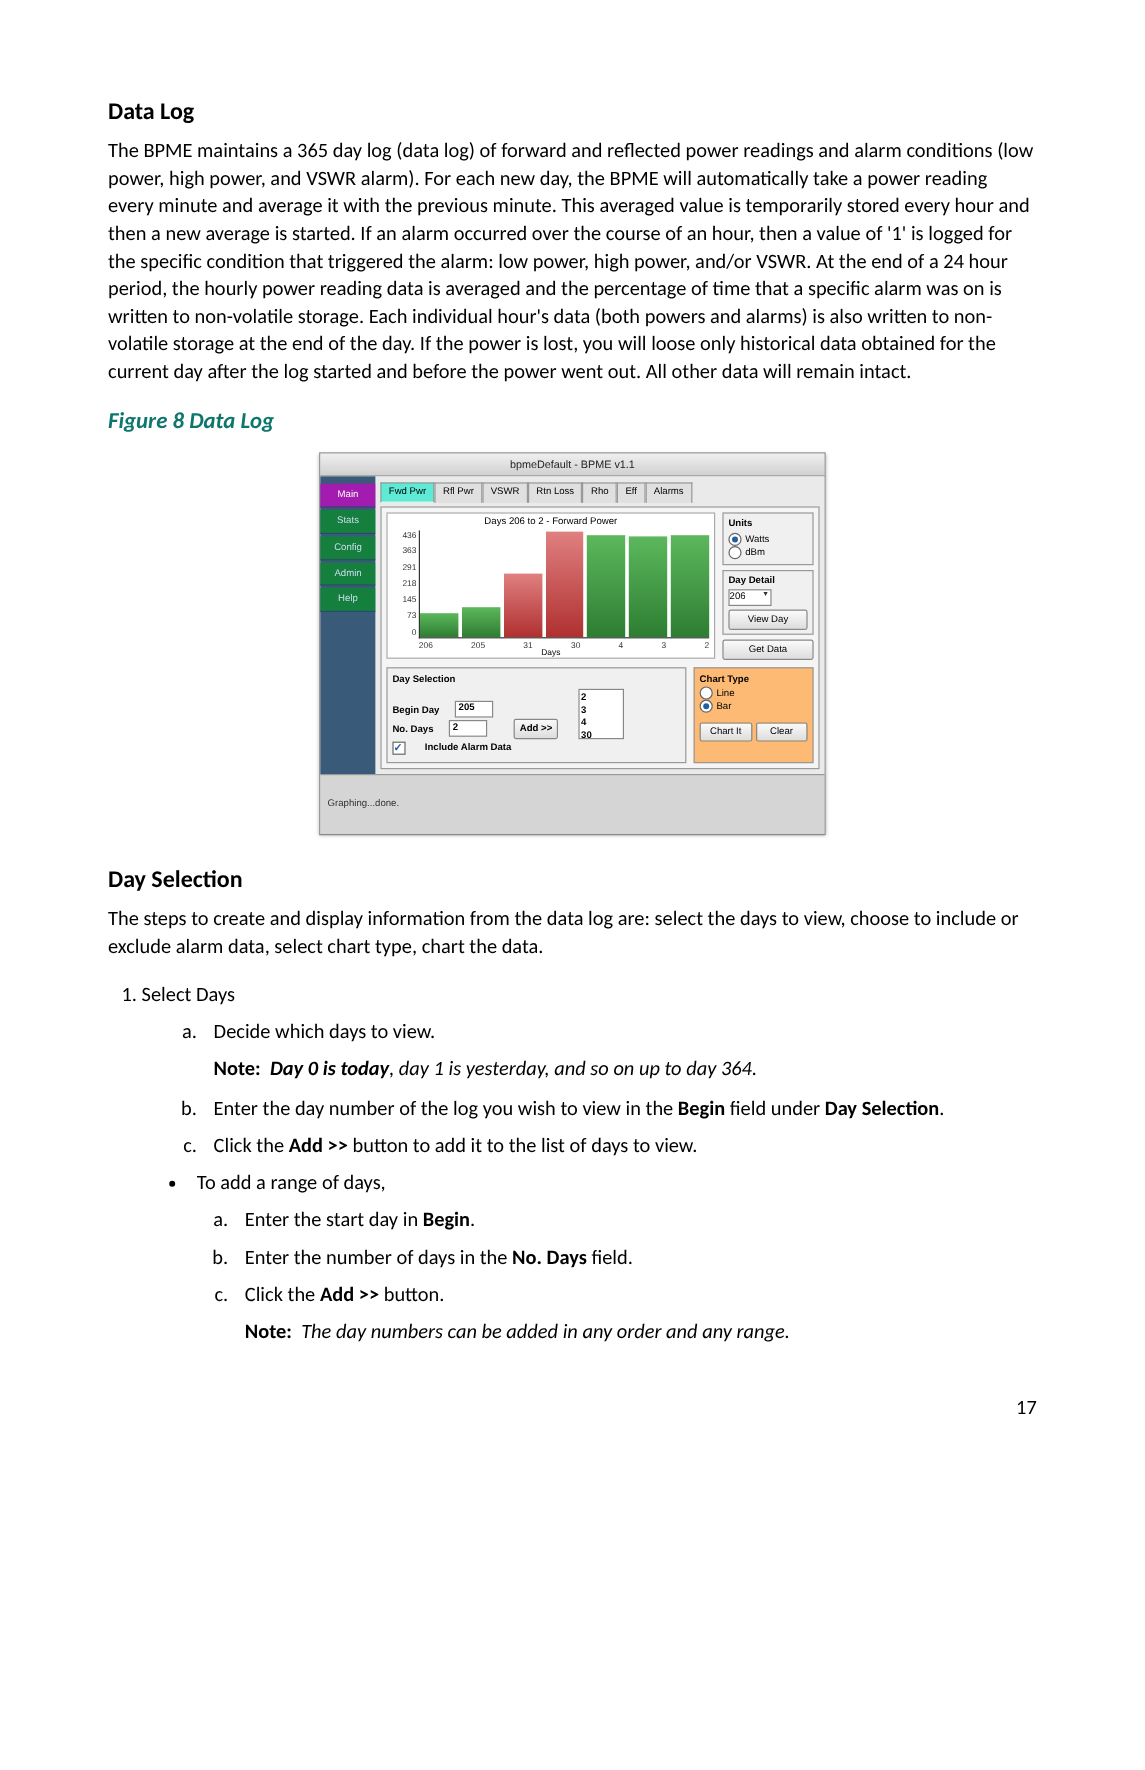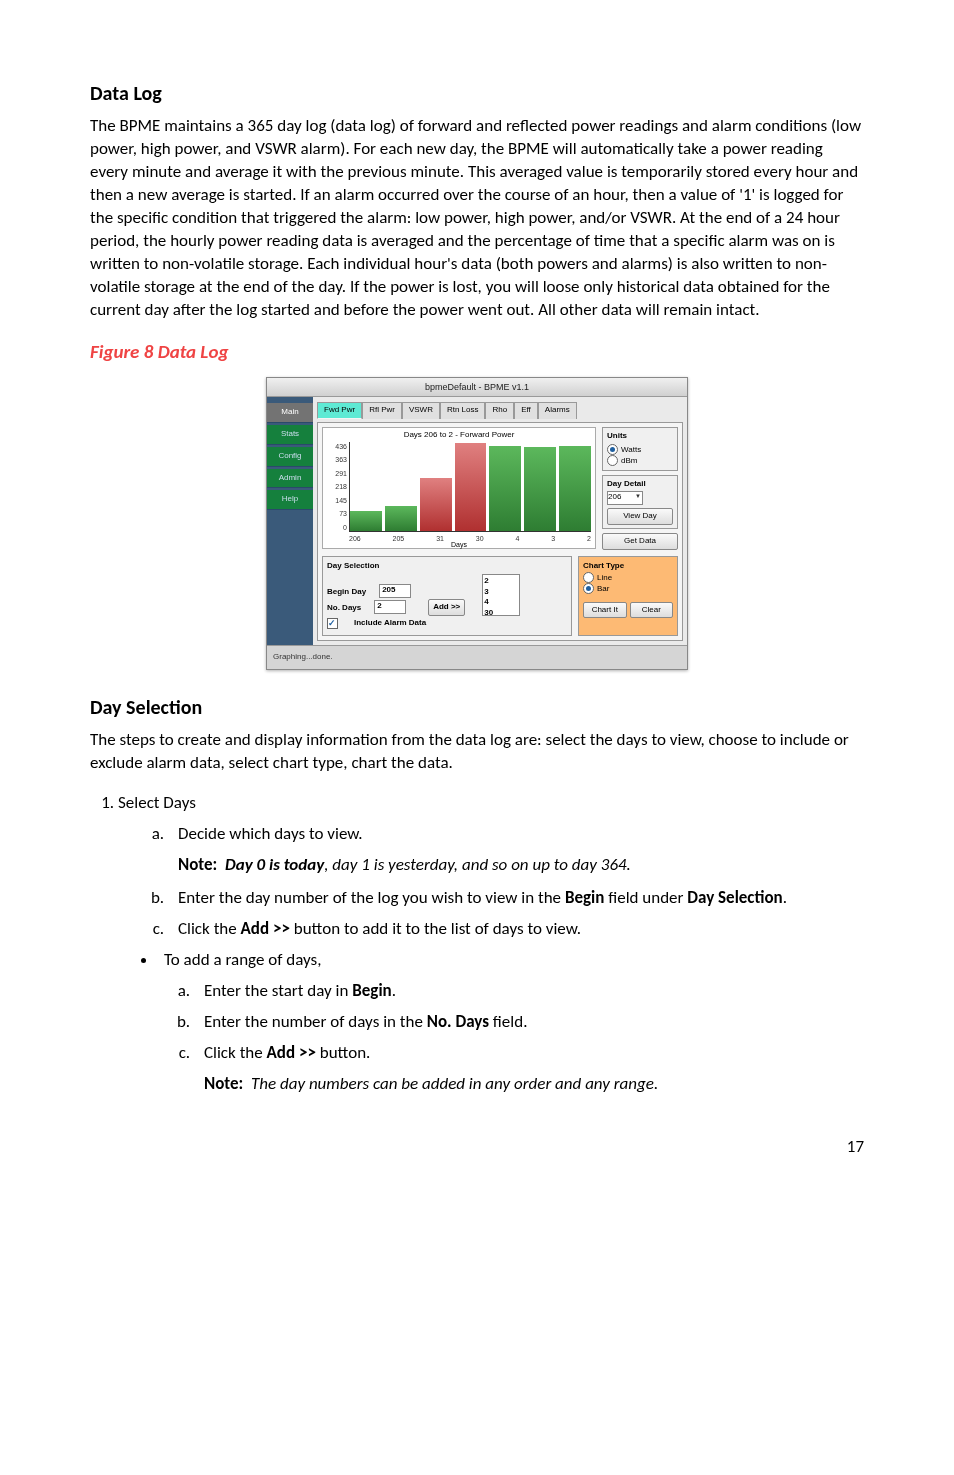--- a/index.html
+++ b/index.html
@@ -13,21 +13,21 @@
   }
   h2.section {
     font-size: 20px;
     font-weight: bold;
     margin: 0 0 8px 0;
   }
   p.body {
     margin: 0 0 18px 0;
   }
   h3.figure-caption {
-    color: #ef4444;
+    color: #0f766e;
     font-style: italic;
     font-weight: bold;
     font-size: 19px;
     margin: 18px 0 12px 0;
   }
   .screenshot-wrap {
     text-align: center;
     margin: 0 0 24px 0;
   }
   .app-window {
@@ -58,21 +58,21 @@
   }
   .sidebar .tab {
     background: #15803d;
     color: #cde;
     padding: 4px 0;
     margin: 2px 0;
     text-align: center;
     font-size: 8px;
     border-bottom: 1px solid #2a4a6a;
   }
-  .sidebar .tab.active { background:#737373; color:#fff; }
+  .sidebar .tab.active { background:#a21caf; color:#fff; }
   .content {
     flex: 1;
     background: #eaeaea;
     padding: 4px;
   }
   .tabstrip {
     display: flex;
     gap: 0;
     margin-bottom: 4px;
   }
@@ -205,21 +205,21 @@
   .ctype {
     width:90px;
     border:1px solid #999;
     background:#fdba74;
     padding:4px;
     font-size:8px;
   }
   .statusbar {
     background:#d5d5d5;
     border-top:1px solid #999;
-    padding:6px 6px;
+    padding:19px 6px;
     font-size:8px;
     color:#333;
   }
   .chk { display:inline-block; width:9px; height:9px; border:1px solid #666; background:#fff; vertical-align:middle; margin-right:3px; position:relative; }
   .chk.checked::after { content:"✓"; position:absolute; top:-2px; left:0; font-size:9px; color:#2060a0; }
   .radio { display:inline-block; width:9px; height:9px; border:1px solid #666; background:#fff; border-radius:50%; vertical-align:middle; margin-right:3px; position:relative; }
   .radio.checked::after { content:""; position:absolute; top:2px; left:2px; width:5px; height:5px; background:#2060a0; border-radius:50%; }
 
   ol.main-list {
     margin: 6px 0 0 0;

